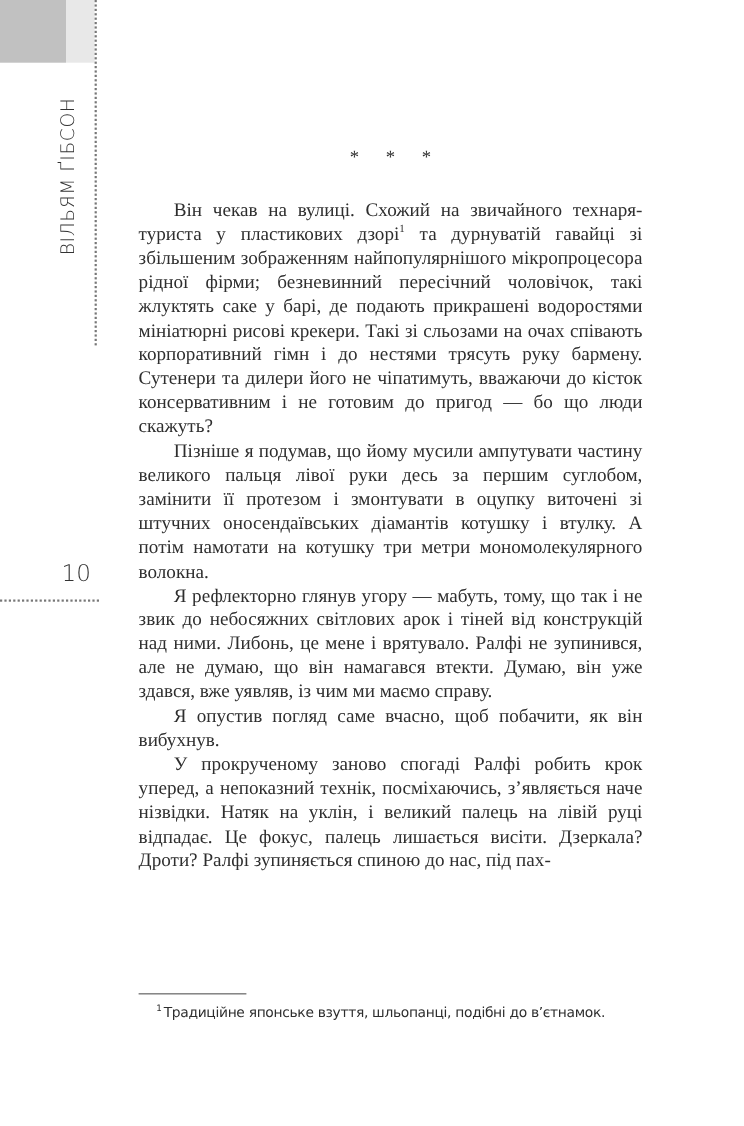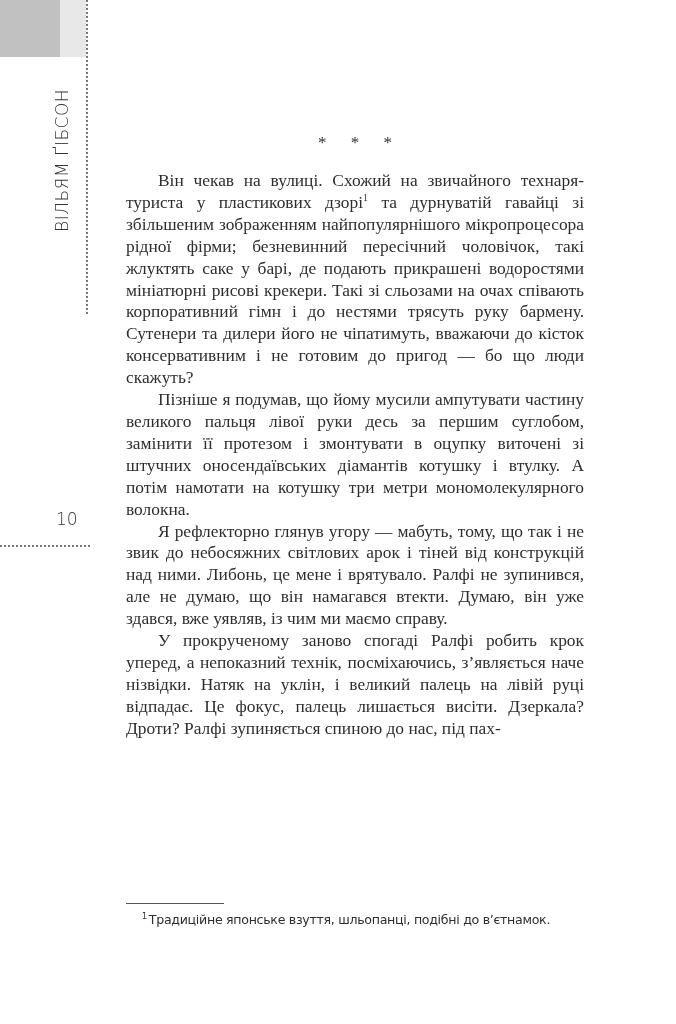--- a/index.html
+++ b/index.html
@@ -49,37 +49,37 @@
       font-size: 17px;
       letter-spacing: 0.5px;
       color: #333;
       white-space: nowrap;
       font-weight: 300;
     }
     .page-number {
       position: absolute;
       left: 56px; top: 509px;
       font-family: "DejaVu Sans", "Liberation Sans", sans-serif;
-      font-size: 17px;
+      font-size: 21px;
       color: #333;
       font-weight: 300;
     }
     .section-break {
       position: absolute;
       left: 110px; width: 500px;
       top: 133px;
       text-align: center;
       font-size: 17px;
       letter-spacing: 10px;
       color: #333;
     }
     .body-text {
       position: absolute;
       left: 126px;
-      top: 170px;
+      top: 180px;
       width: 458px;
       font-size: 17.4px;
       line-height: 21.9px;
       text-align: justify;
       hyphens: manual;
       color: #2e2e2e;
     }
     .body-text p {
       margin: 0;
       text-indent: 32px;
@@ -121,17 +121,18 @@
 
 <div class="running-head">ВІЛЬЯМ ҐІБСОН</div>
 <div class="page-number">10</div>
 
 <div class="section-break">* * *</div>
 
 <div class="body-text">
   <p><span>Він чекав на вулиці. Схожий на звичайного техна­ря-туриста у пластикових дзорі</span><sup>1</sup><span> та дурнуватій гавайці зі збільшеним зображенням найпопулярнішого мікропроце­сора рідної фірми; безневинний пересічний чоловічок, такі жлуктять саке у барі, де подають прикрашені водоростями мініатюрні рисові крекери. Такі зі сльозами на очах співа­ють корпоративний гімн і до нестями трясуть руку бар­мену. Сутенери та дилери його не чіпатимуть, вважаючи до кісток консервативним і не готовим до пригод — бо що люди скажуть?</span></p>
   <p>Пізніше я подумав, що йому мусили ампутувати час­тину великого пальця лівої руки десь за першим суглобом, замінити її протезом і змонтувати в оцупку виточені зі штучних оносендаївських діамантів котушку і втулку. А потім намотати на котушку три метри мономолекулярного волокна.</p>
   <p>Я рефлекторно глянув угору — мабуть, тому, що так і не звик до небосяжних світлових арок і тіней від конструк­цій над ними. Либонь, це мене і врятувало. Ралфі не зупи­нився, але не думаю, що він намагався втекти. Думаю, він уже здався, вже уявляв, із чим ми маємо справу.</p>
+  <p>Я опустив погляд саме вчасно, щоб побачити, як він вибухнув.</p>
   <p>У прокрученому заново спогаді Ралфі робить крок уперед, а непоказний технік, посміхаючись, з’являється наче нізвідки. Натяк на уклін, і великий палець на лівій руці відпадає. Це фокус, палець лишається висіти. Дзер­кала? Дроти? Ралфі зупиняється спиною до нас, під пах-</p>
 </div>
 
 <div class="fn-rule"></div>
 <div class="footnote"><sup>1</sup><span>Традиційне японське взуття, шльопанці, подібні до в’єтнамок.</span></div>
 
 </body></html>

